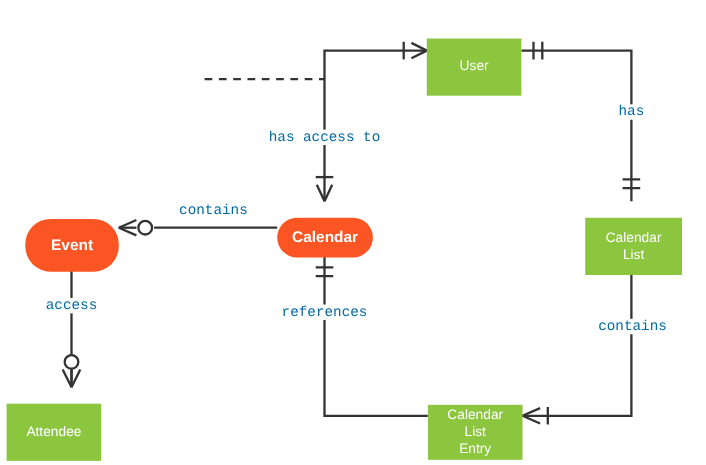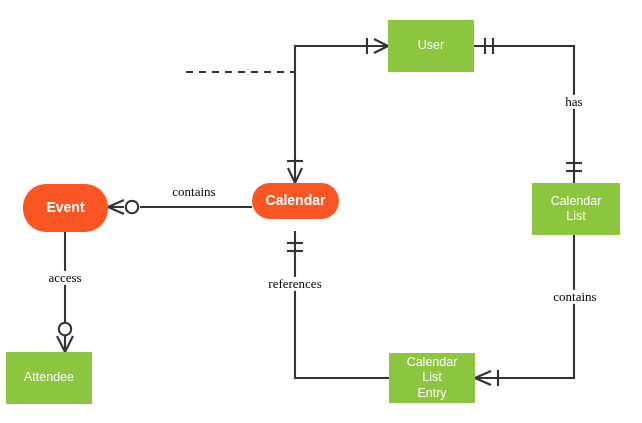--- a/index.html
+++ b/index.html
@@ -30,31 +30,32 @@
     align-items: center;
     justify-content: center;
     text-align: center;
     color: #ffffff;
     font-size: 12.5px;
     font-family: "Liberation Sans", sans-serif;
     line-height: 1.22;
     box-sizing: border-box;
     padding: 18px;
     white-space: pre-line;
+    margin-top: 15px;
   }
   .entity-box.emphasis {
     font-size: 14px;
     font-weight: bold;
     border-radius: 23px;
   }
   .edge-label {
     position: absolute;
-    color: #000000;
+    color: #0369a1;
     font-size: 13px;
-    font-family: Liberation Serif, serif;
+    font-family: Liberation Mono, monospace;
     white-space: nowrap;
     background: #ffffff;
     padding: 0 3px;
     line-height: 1.1;
   }
 </style>
 </head>
 <body>
 
 <div id="diagram-canvas">
@@ -149,20 +150,23 @@
 
   <div class="entity-box" style="left:389px; top:353px; width:86px; height:50px; background:#8CC63F;">
     <span>Calendar List
 Entry</span>
   </div>
 
   <div class="edge-label" style="left:194px; top:192px; transform:translate(-50%,-50%);">
     <span>contains</span>
   </div>
 
+  <div class="edge-label" style="left:295px; top:125px; transform:translate(-50%,-50%);">
+    <span>has access to</span>
+  </div>
 
   <div class="edge-label" style="left:574px; top:102px; transform:translate(-50%,-50%);">
     <span>has</span>
   </div>
 
   <div class="edge-label" style="left:65px; top:278px; transform:translate(-50%,-50%);">
     <span>access</span>
   </div>
 
   <div class="edge-label" style="left:295px; top:284px; transform:translate(-50%,-50%);">

